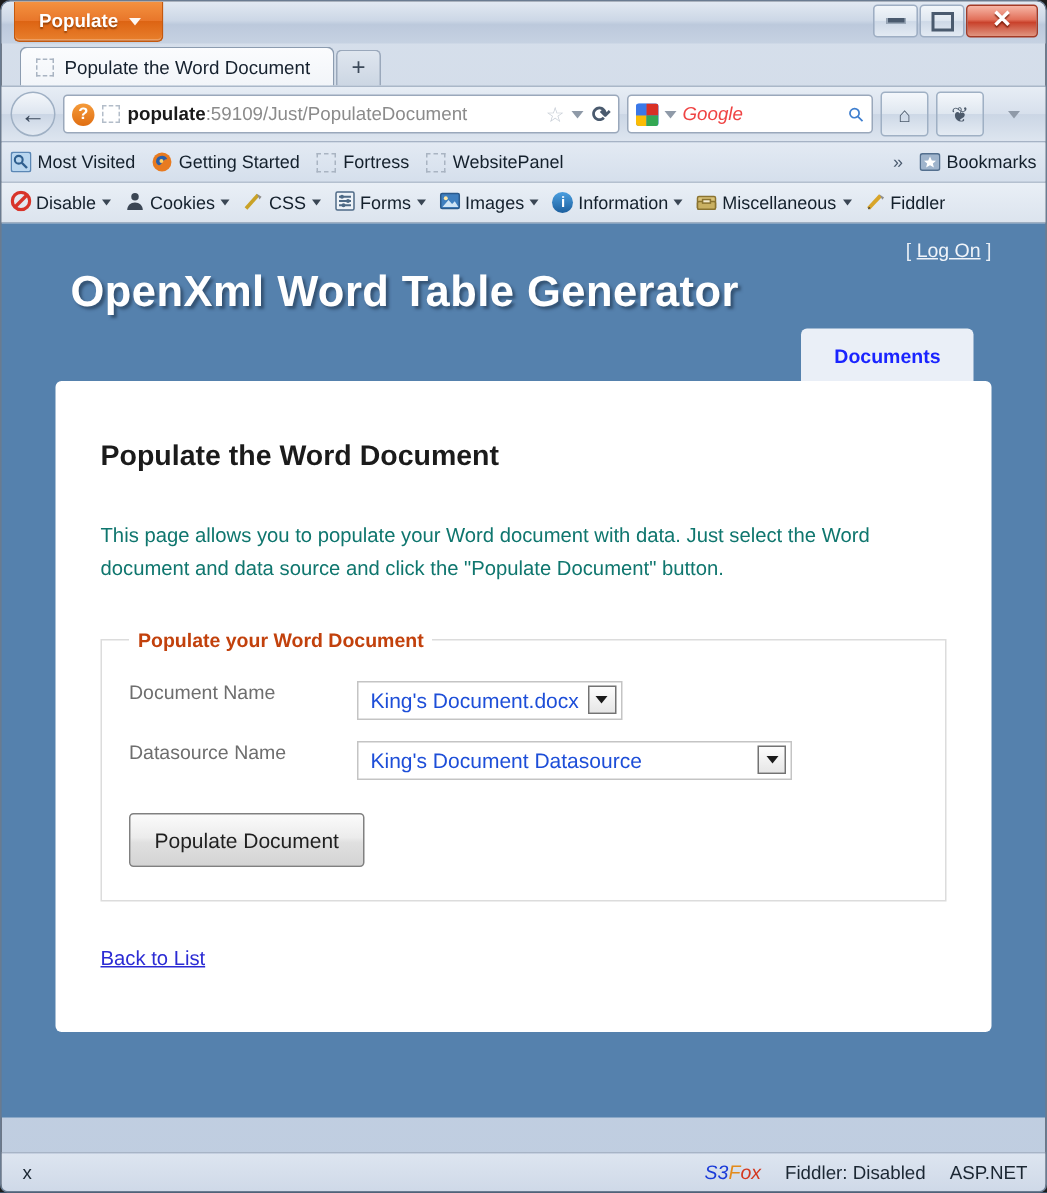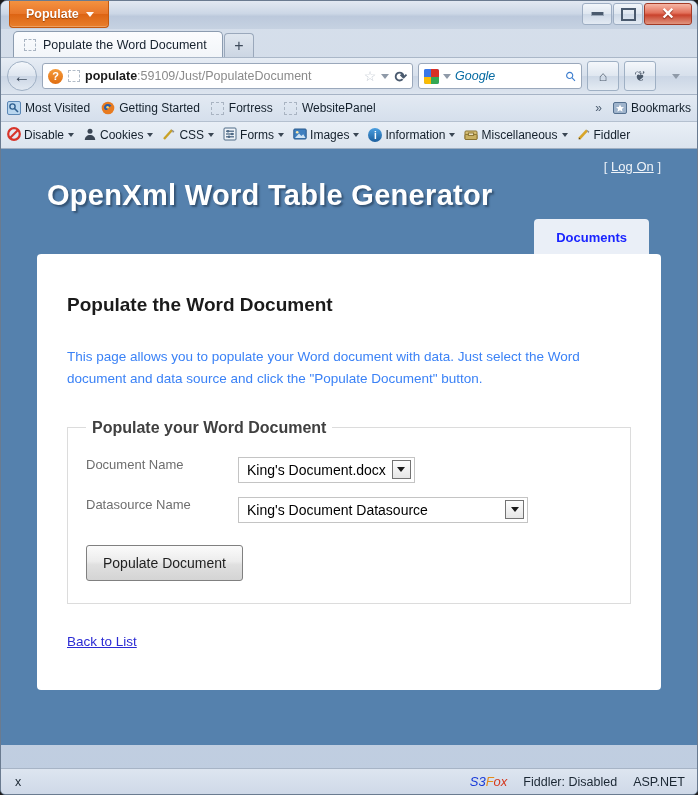--- a/index.html
+++ b/index.html
@@ -155,21 +155,21 @@
   .gicon {
     width: 15px; height: 15px; position: relative; flex: none;
     border-radius: 2px; overflow: hidden;
     background: #4285f4;
   }
   .gicon i { position: absolute; display: block; }
   .gicon .g1 { left:0; top:0; width:7px; height:8px; background:#3b78e7; }
   .gicon .g2 { right:0; top:0; width:8px; height:8px; background:#d93025; }
   .gicon .g3 { left:0; bottom:0; width:7px; height:7px; background:#fbbc04; }
   .gicon .g4 { right:0; bottom:0; width:8px; height:7px; background:#34a853; }
-  .searchtext { flex:1; font-size: 12.5px; color: #0369a1; font-style: italic; }
+  .searchtext { flex:1; font-size: 12.5px; color: #ef4444; font-style: italic; }
   .magnifier { color: #3f7fcf; font-size: 13px; transform: rotate(-45deg); }
   .navicon {
     width: 30px; height: 28px; flex: none;
     display: flex; align-items: center; justify-content: center;
     background: linear-gradient(to bottom, #f4f7fb 0%, #dfe7f0 50%, #cdd8e6 51%, #e4ebf3 100%);
     border: 1px solid #9fb0c4; border-radius: 3px;
     color: #4c5a6b; font-size: 14px;
   }
   .navicon.plain { background: none; border: none; }
 
@@ -244,49 +244,49 @@
     border-radius: 4px;
     padding: 30px 30px 40px 30px;
     min-height: 410px;
     box-sizing: border-box;
   }
   .page-h2 {
     font-size: 19px; font-weight: bold; color: #1b1b1b;
     margin: 10px 0 0 0; padding: 0;
   }
   .page-p {
-    font-size: 13.5px; color: #3b82f6; line-height: 1.65;
+    font-size: 13.5px; color: #0f766e; line-height: 1.65;
     margin: 30px 0 0 0; max-width: 555px;
   }
   fieldset.form-box {
     margin: 28px 0 0 0;
     border: 1px solid #dcdcdc;
     padding: 6px 18px 22px 18px;
   }
   fieldset.form-box legend {
-    font-size: 16px; font-weight: bold; color: #404040;
+    font-size: 13px; font-weight: bold; color: #c2410c;
     padding: 0 6px;
   }
   .field-row {
     display: flex; align-items: flex-start;
     margin-top: 14px;
   }
   .field-label {
     width: 152px; flex: none;
     font-size: 13px; color: #6e6e6e;
   }
   .sel {
     display: inline-flex; align-items: center;
     height: 26px;
     border: 1px solid #c4c4c4;
     background: #fff;
     padding: 0 3px 0 8px;
     box-sizing: border-box;
   }
-  .sel .val { font-size: 14px; color: #000000; white-space: nowrap; }
+  .sel .val { font-size: 14px; color: #1d4ed8; white-space: nowrap; }
   .sel.wide { width: 290px; }
   .sel.wide .val { flex: 1; }
   .sel .arrowbox {
     width: 19px; height: 19px; margin-left: 6px; flex: none;
     display: flex; align-items: center; justify-content: center;
     background: linear-gradient(to bottom, #fdfdfd, #e6e6e6);
     border: 1px solid #737373;
     box-sizing: border-box;
   }
   .sel .arrowbox i {

